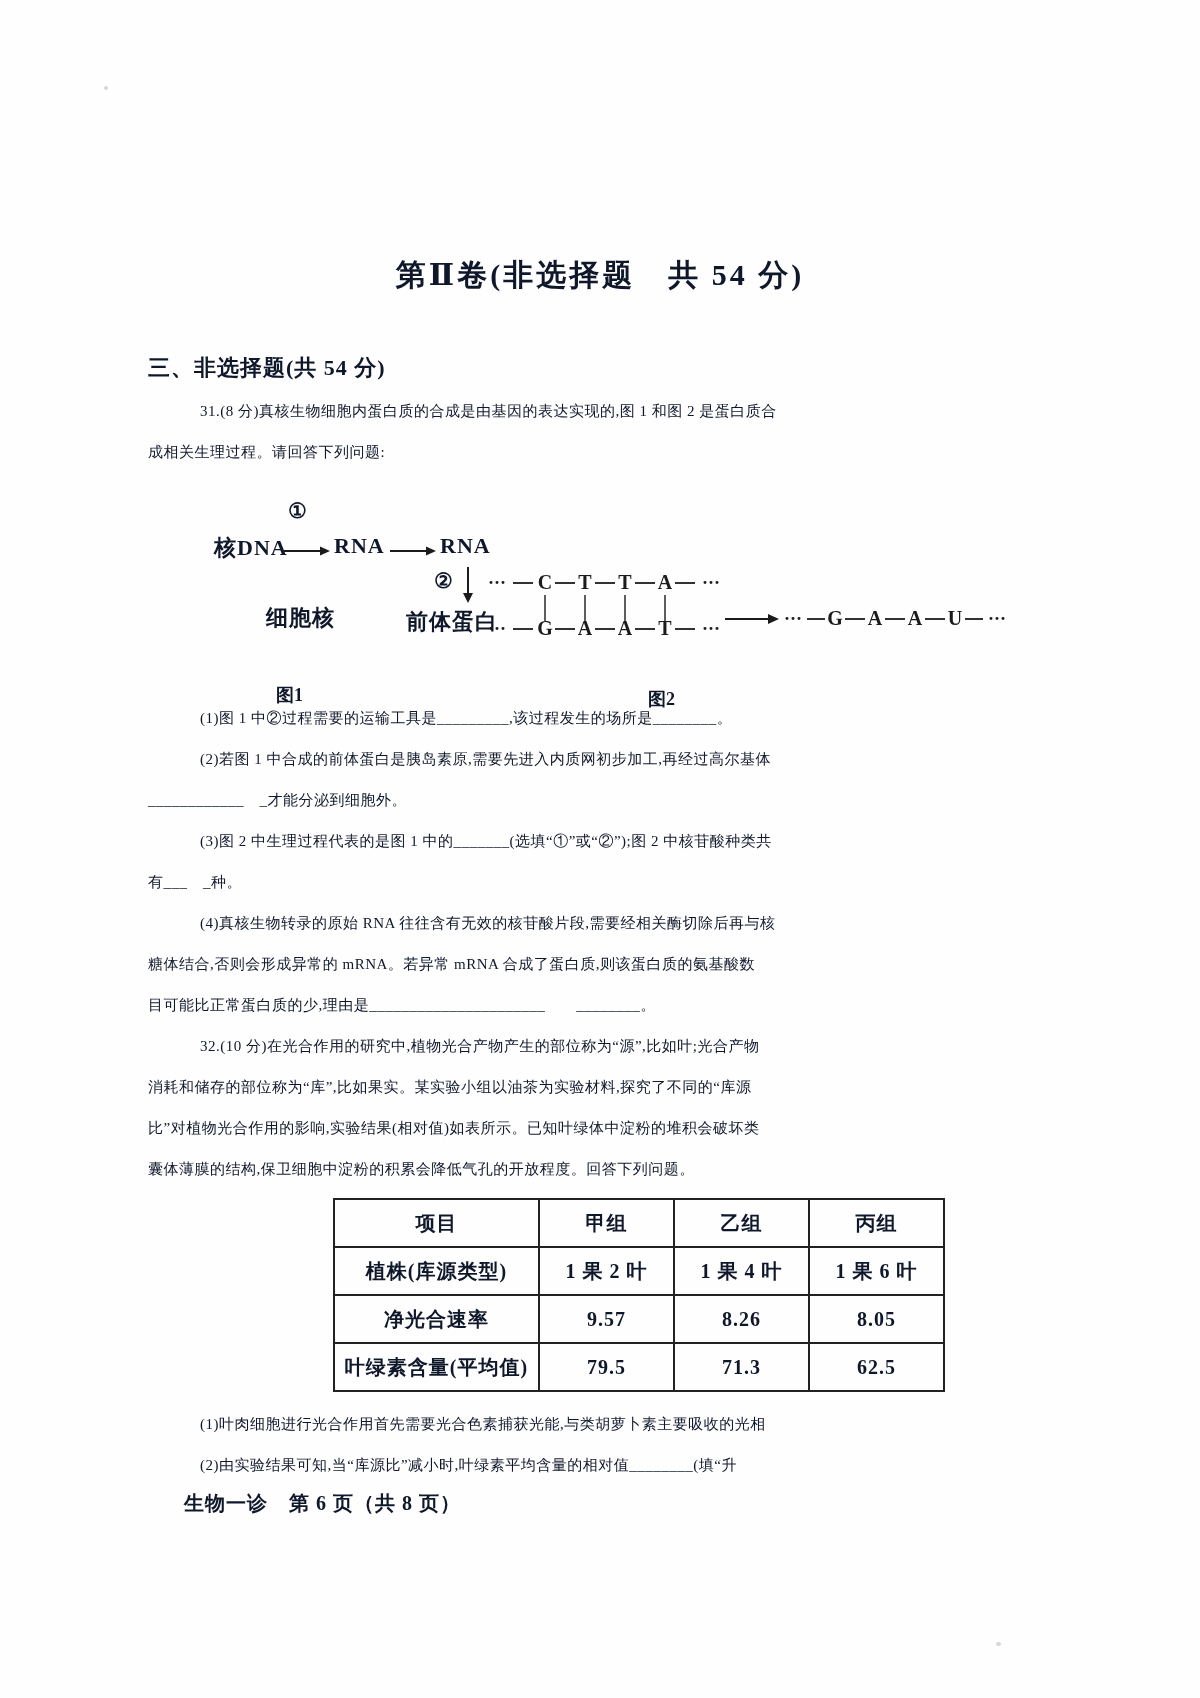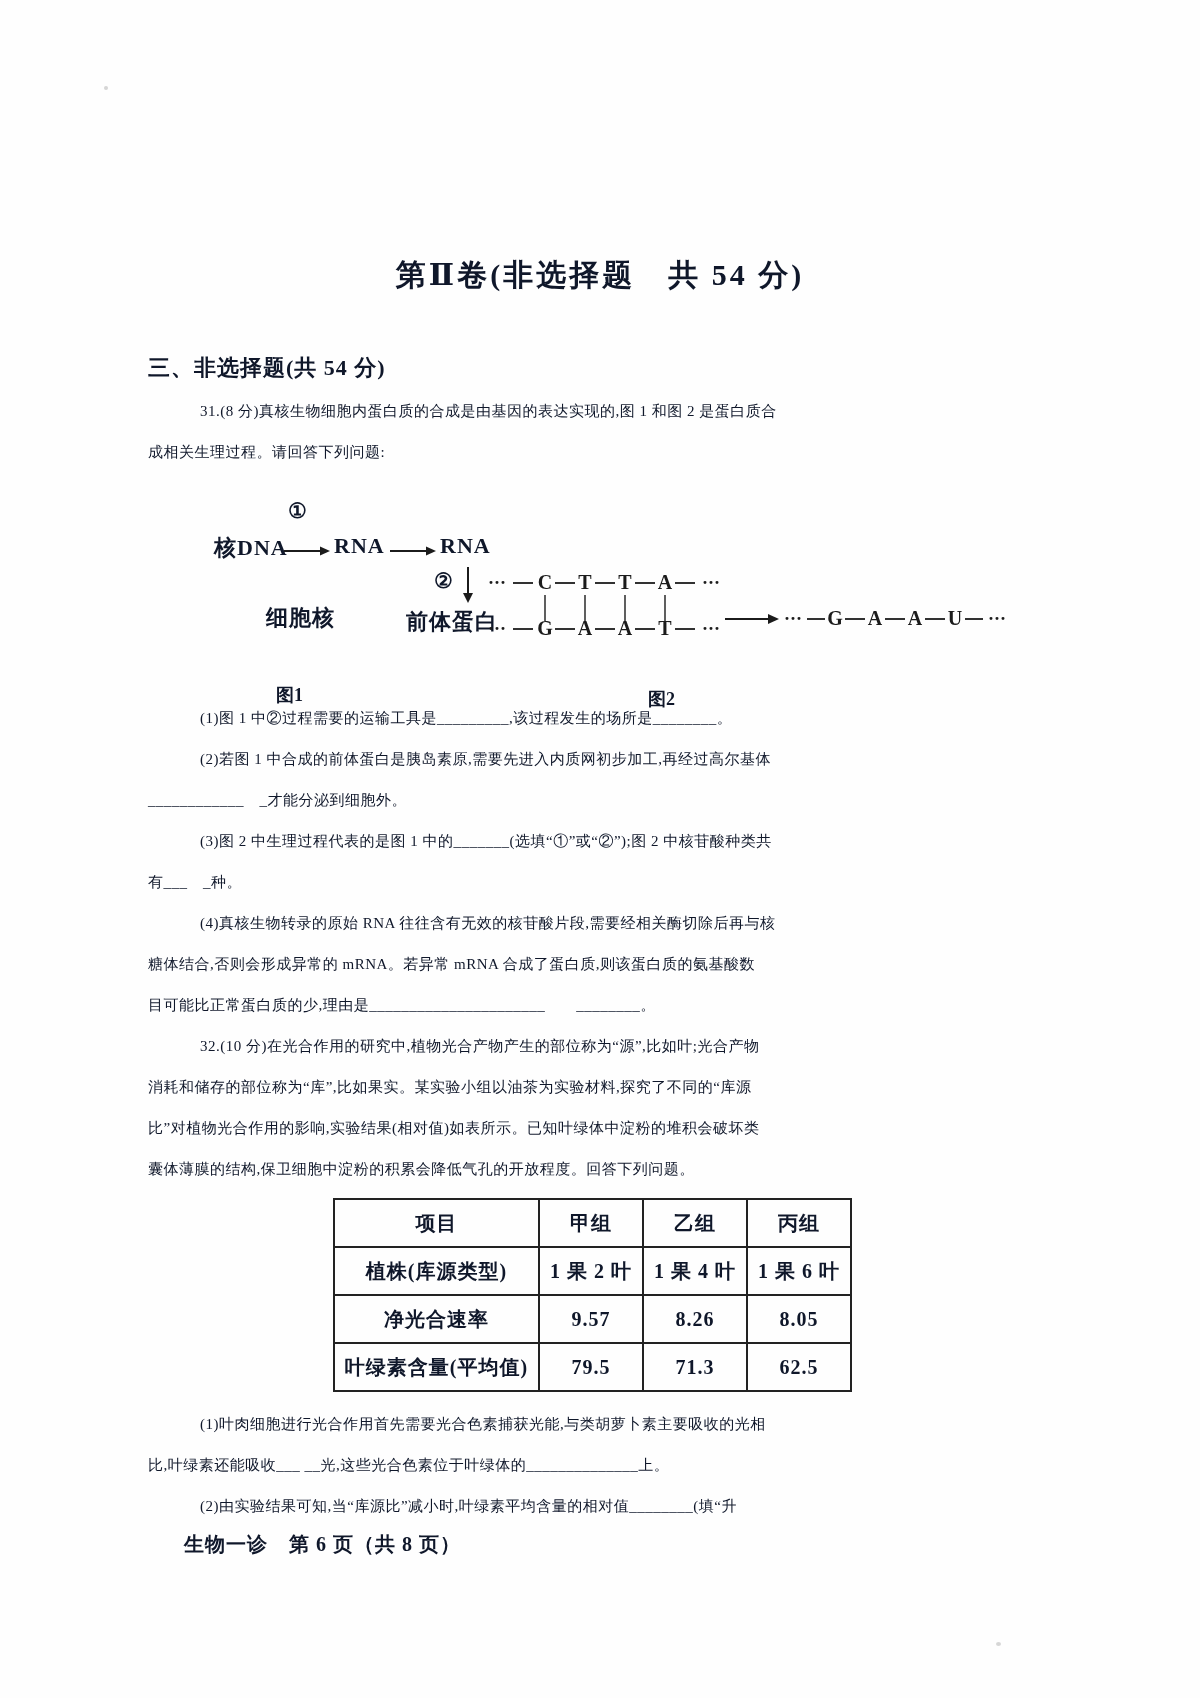--- a/index.html
+++ b/index.html
@@ -60,21 +60,21 @@
     border-collapse:collapse;
     font-size:20px; font-weight:600;
     letter-spacing:1px;
   }
   table.exp th, table.exp td {
     border:2px solid #222;
     text-align:center; vertical-align:middle;
     height:48px; font-weight:600;
   }
   table.exp .c0 { width:205px; }
-  table.exp .c1, table.exp .c2, table.exp .c3 { width:104px;margin-top:46px; }
+  table.exp .c1, table.exp .c2, table.exp .c3 { width:135px;margin-top:46px; }
   .q32s1a { margin-top:12px; }
   .footer {
     margin:4px 0 0 184px;
     font-size:20px; font-weight:600;
     letter-spacing:1px; line-height:27px;
   }
   .artifact { position:absolute; border-radius:50%; background:#b5b5b5; opacity:.55; }
   .a1 { left:104px; top:86px; width:4px; height:4px; }
   .a2 { left:996px; top:1642px; width:5px; height:4px; }
 </style>
@@ -205,18 +205,17 @@
       <tr>
         <td>叶绿素含量(平均值)</td>
         <td>79.5</td>
         <td>71.3</td>
         <td>62.5</td>
       </tr>
     </tbody>
       </table>
 
     <p class="ln ind q32s1a">(1)叶肉细胞进行光合作用首先需要光合色素捕获光能,与类胡萝卜素主要吸收的光相</p>
-    <p class="ln">比,叶绿素还能吸收___ __光,这些光合色素位于叶绿体的______________上。</p>
     <p class="ln ind">(2)由实验结果可知,当“库源比”减小时,叶绿素平均含量的相对值________(填“升</p>
   </div>
 
   <div class="footer">生物一诊　第 6 页（共 8 页）</div>
 </div>
 
 </body></html>

